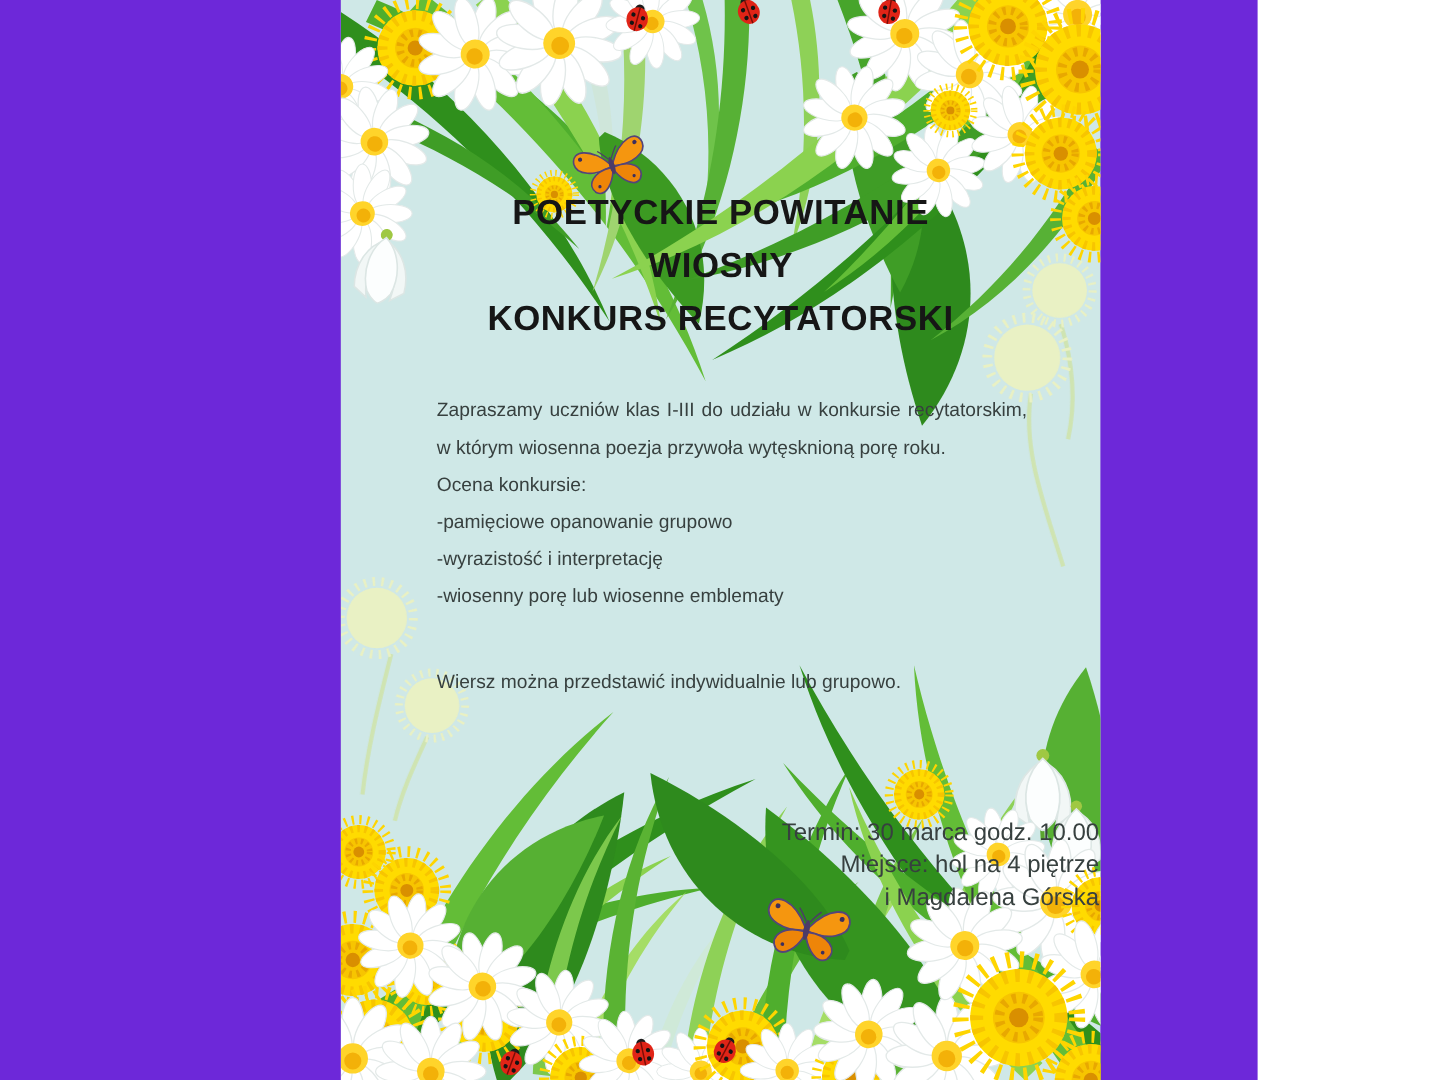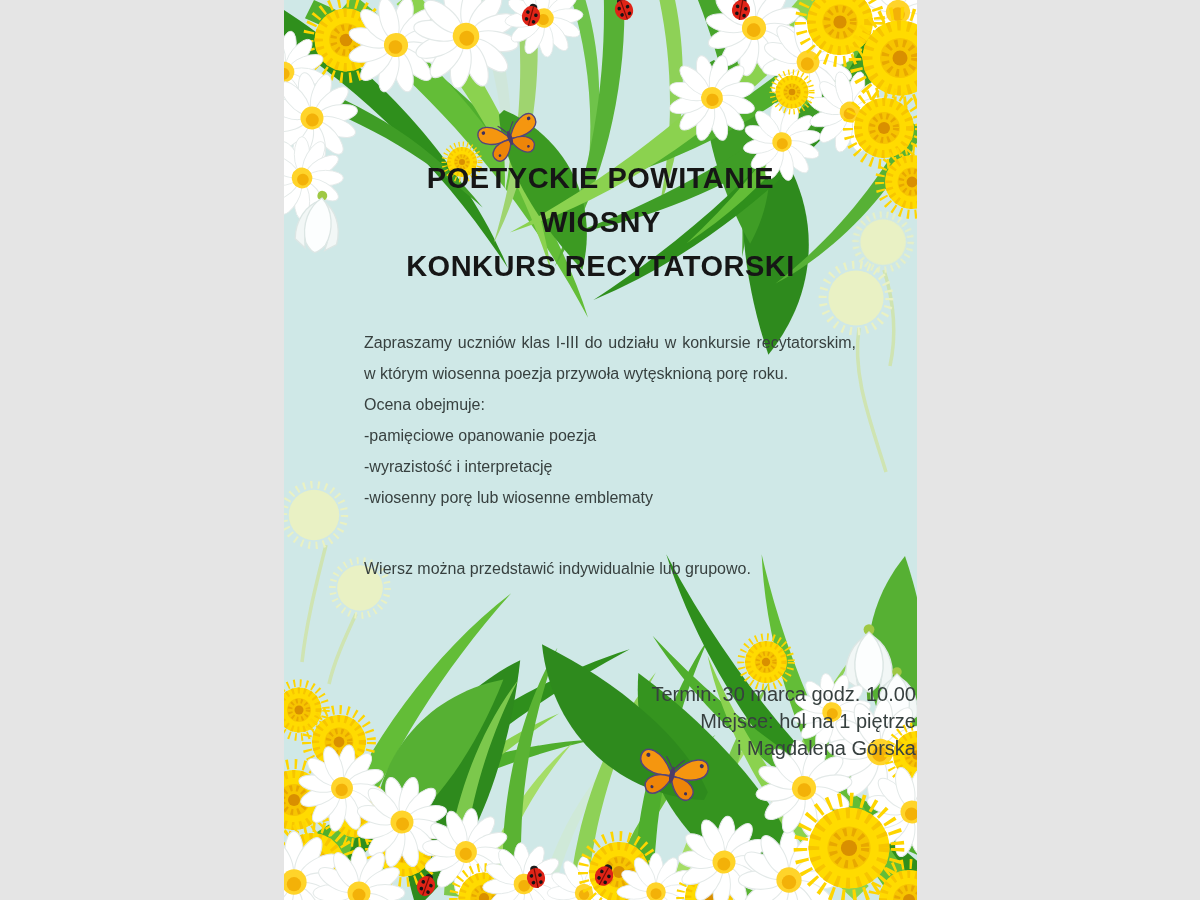--- a/index.html
+++ b/index.html
@@ -1,16 +1,16 @@
 <!DOCTYPE html>
 <html style="--c-poster_bg: #cfe8e7; --c-title_text: #161616; --c-body_text: #37403f; --c-daisy_white: #ffffff; --c-dandelion_yellow: #ffd900; --c-leaf_green: #4fae2d; --c-ladybug_red: #e02417; --c-butterfly_orange: #f5960f;"><head>
 <meta charset="utf-8">
 <style>
   html,body{margin:0;padding:0;background:#ffffff;}
-  .page{position:relative;width:1200px;height:900px;background:#e5e5e5;overflow:hidden;
+  .page{position:relative;width:1048px;height:900px;background:#6d28d9;overflow:hidden;
         font-family:"Liberation Sans",sans-serif;}
   .poster{position:absolute;left:284px;top:0;width:633px;height:900px;
           background:var(--c-poster_bg,#cfe8e7);overflow:hidden;}
   svg.decor{position:absolute;left:0;top:0;width:633px;height:900px;z-index:1;}
   .title{position:absolute;top:156px;left:0;width:100%;z-index:2;text-align:center;
          font-weight:bold;font-size:29px;line-height:44px;letter-spacing:.5px;
          color:var(--c-title_text,#161616);}
   .bodytext{position:absolute;top:327px;left:80px;width:492px;z-index:2;
             font-size:16px;line-height:31px;color:var(--c-body_text,#37403f);}
   .intro{margin:0;text-align:justify;}
@@ -219,27 +219,27 @@
     </svg>
 
     <div class="title">
       <div>POETYCKIE POWITANIE</div>
       <div>WIOSNY</div>
       <div>KONKURS RECYTATORSKI</div>
     </div>
 
     <div class="bodytext">
       <p class="intro">Zapraszamy uczniów klas I-III do udziału w konkursie recytatorskim, w którym wiosenna poezja przywoła wytęsknioną porę roku.</p>
-      <div class="crit">Ocena obejmuje:</div>
-      <div class="crit">-pamięciowe opanowanie poezja</div>
+      <div class="crit">Ocena konkursie:</div>
+      <div class="crit">-pamięciowe opanowanie grupowo</div>
       <div class="crit">-wyrazistość i interpretację</div>
       <div class="crit">-wiosenny porę lub wiosenne emblematy</div>
       <p class="note">Wiersz można przedstawić indywidualnie lub grupowo.</p>
     </div>
 
     <div class="details">
       <div>Termin: 30 marca godz. 10.00</div>
-      <div>Miejsce: hol na 1 piętrze</div>
+      <div>Miejsce: hol na 4 piętrze</div>
       <div> i Magdalena Górska</div>
     </div>
 
   </div>
 </div>
 
 </body></html>

